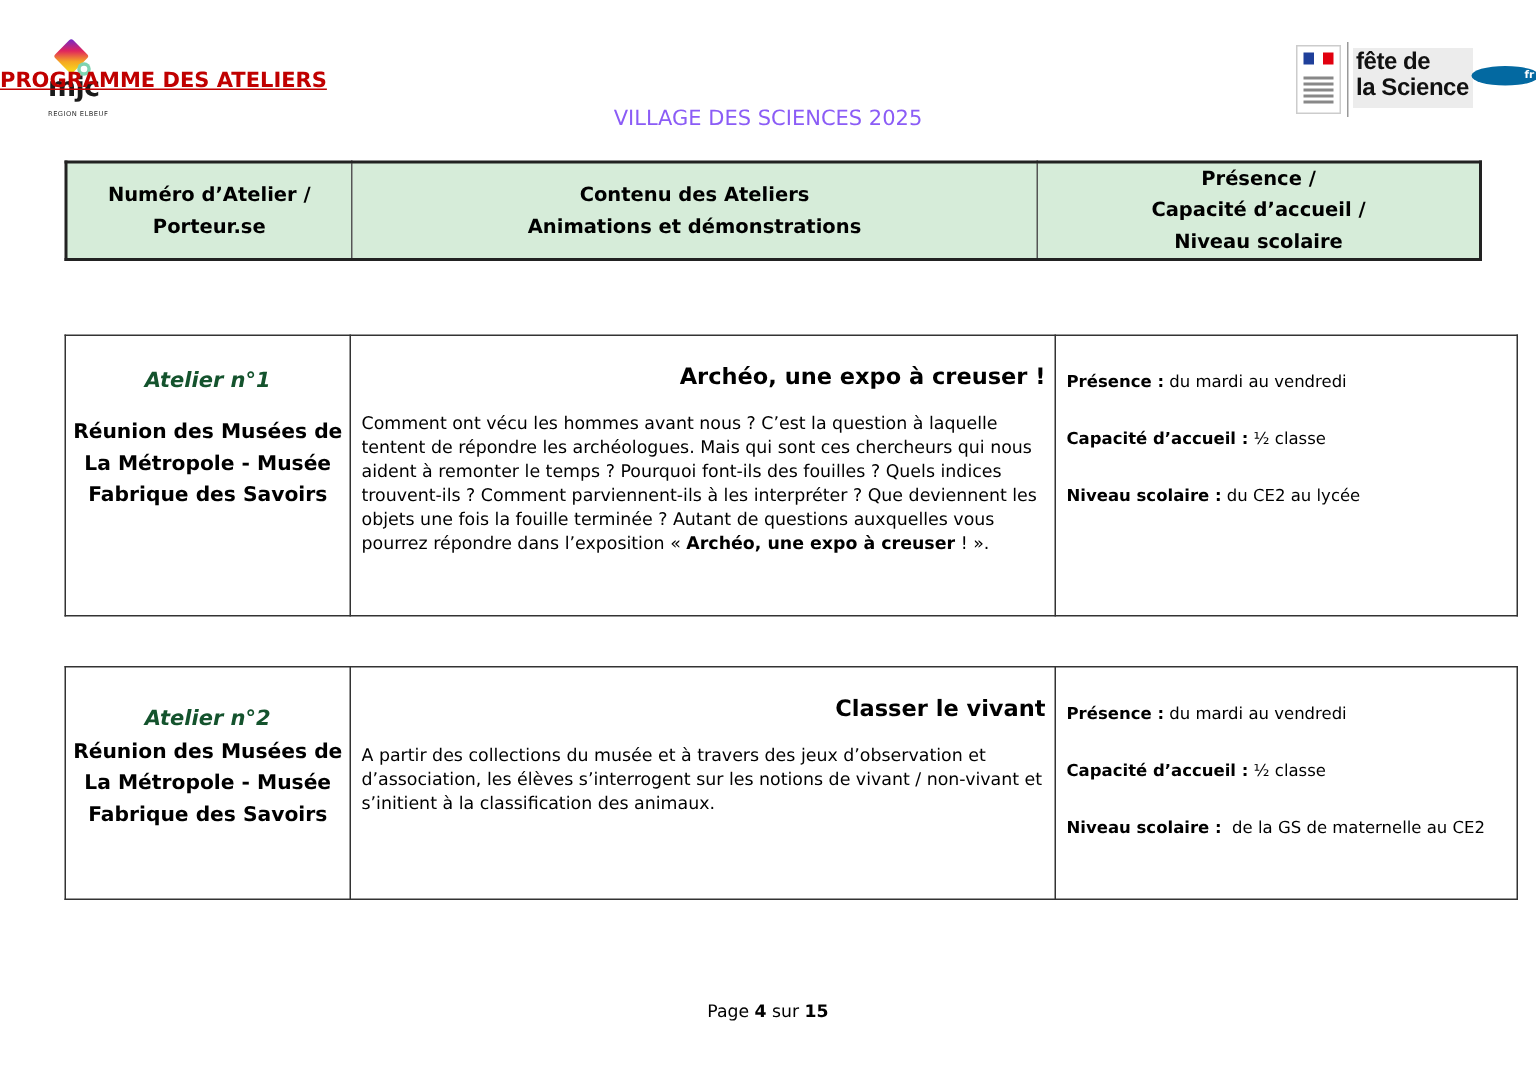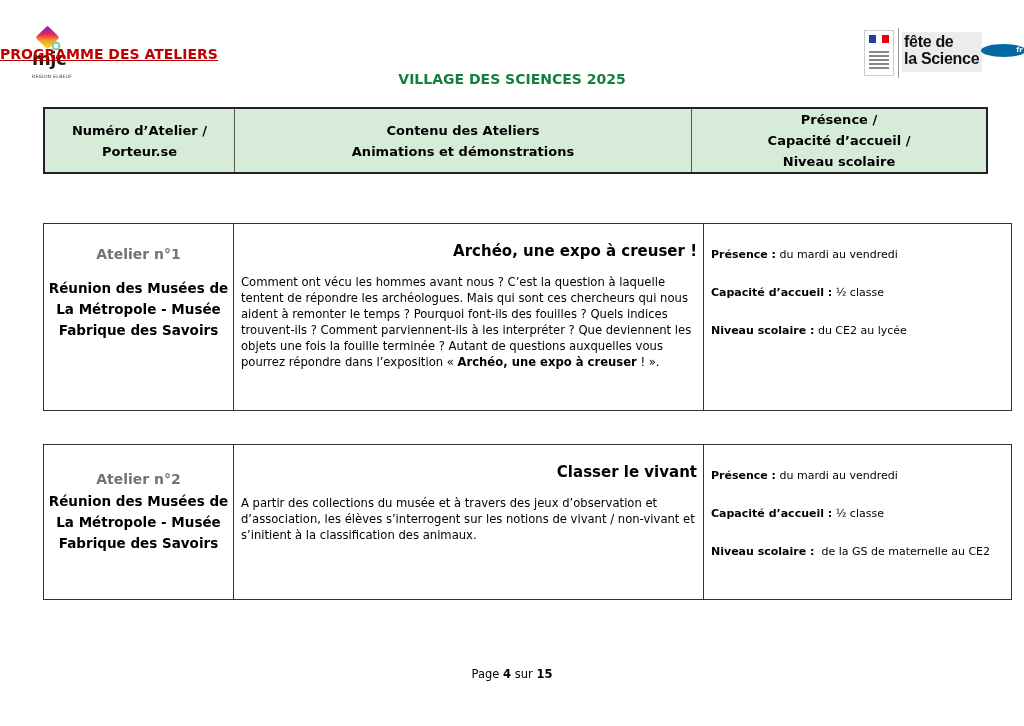--- a/index.html
+++ b/index.html
@@ -27,39 +27,39 @@
   .fds-line1 { top: 5px; }
   .fds-line2 { top: 22px; }
   .fds-fr { position: absolute; left: 119px; top: 16px; width: 13px; height: 13px; border-radius: 50%;
             background: #0369a1; color: #fff; font-size: 7px; text-align: center; line-height: 13px; font-weight: bold; padding-left: 32px; }
 
   
   .title-main { position: absolute; left: 0; width: 924px; top: 46px; text-align: left;
                 font-family: "DejaVu Sans", sans-serif; font-weight: bold; font-size: 14px;
                 color: #c00000; text-decoration: underline; }
   .title-sub { position: absolute; left: 0; width: 1024px; top: 71px; text-align: center;
-               font-family: "DejaVu Sans", sans-serif; font-weight: bold; font-size: 14px; color: #15803d; }
+               font-family: "DejaVu Sans", sans-serif; font-weight: normal; font-size: 14px; color: #8b5cf6; }
 
   
   table { position: absolute; border-collapse: collapse; table-layout: fixed; }
   td { border: 1px solid #333; vertical-align: top; padding: 0; }
   .hdr-table { left: 43px; top: 107px; width: 939px; height: 60px; border: 2px solid #222; padding-left: 32px; }
   .hdr-table td { background: #d6ecd9; text-align: center; vertical-align: middle;
                   font-weight: bold; font-size: 13px; line-height: 21px; border: 1px solid #555; }
 
   .row-table { left: 43px; width: 941px; border: 1px solid #222; }
   .row1 { top: 223px; height: 188px; }
   .row2 { top: 444px; height: 156px; }
 
   .c1 { width: 189px; }
   .c2 { width: 456px; }
   .c3 { width: 294px; }
 
   .porteur { text-align: center; padding-top: 22px; }
-  .atelier-num { color: #737373; font-weight: bold; font-size: 14px; margin-bottom: 16px; }
+  .atelier-num { color: #14532d; font-weight: bold; font-size: 14px; margin-bottom: 16px; font-style: italic; }
   .org { font-weight: bold; font-size: 13.5px; line-height: 21px; }
 
   .contenu { padding: 18px 6px 0 7px; }
   .atelier-title { text-align: right; font-weight: bold; font-size: 15px; margin-bottom: 14px; }
   .desc { font-size: 11.6px; line-height: 16px; }
   .desc b { font-weight: bold; }
 
   .infos { padding: 20px 6px 0 7px; font-size: 11px; }
   .infos p { margin: 0 0 17px 0; line-height: 21px; }
   .infos b { font-weight: bold; }

